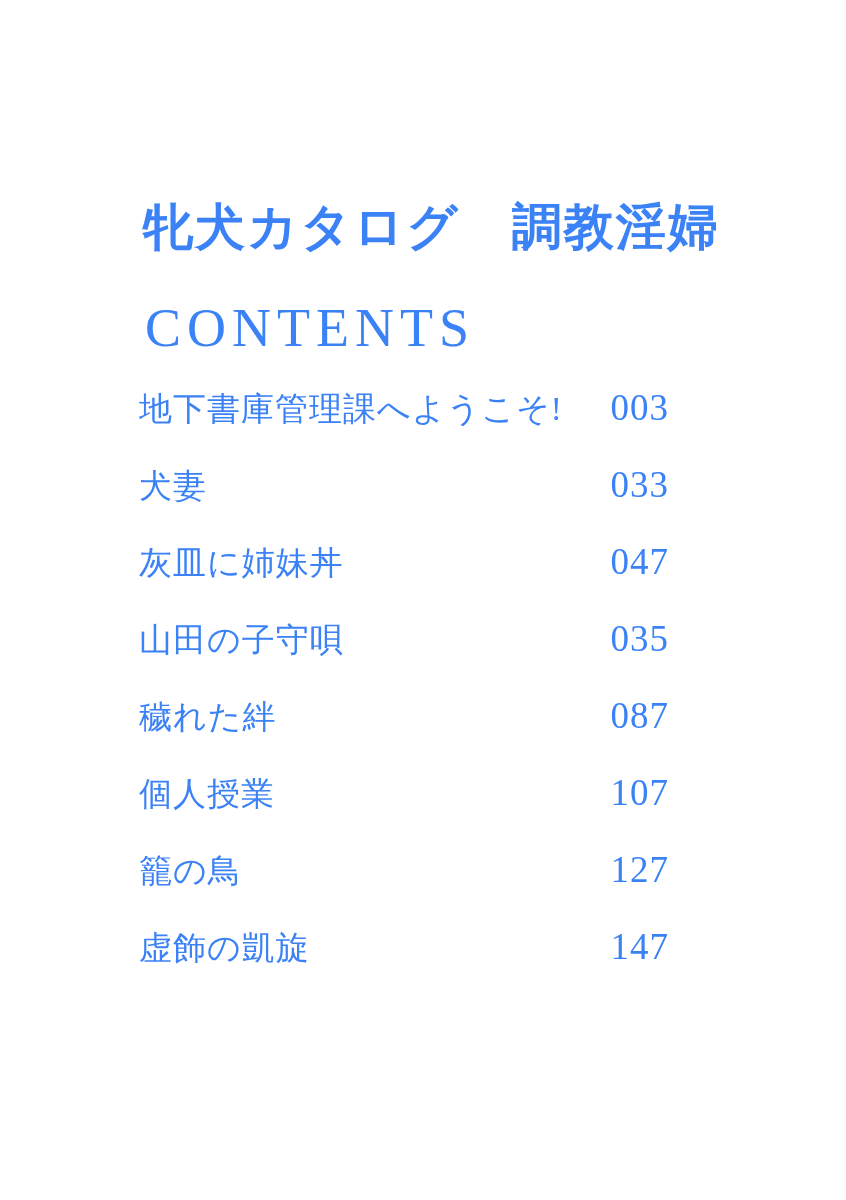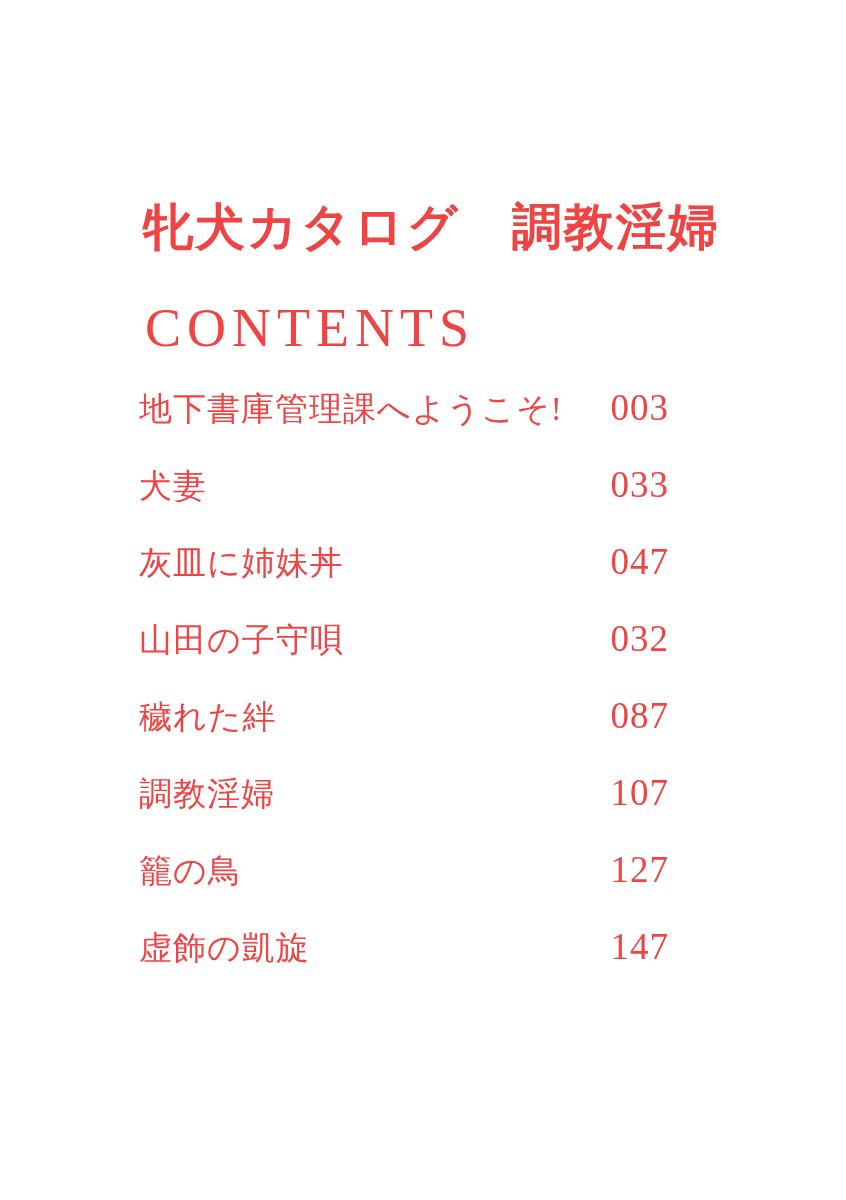--- a/index.html
+++ b/index.html
@@ -7,21 +7,21 @@
     padding: 0;
     background: #ffffff;
   }
   .page {
     position: relative;
     width: 846px;
     height: 1200px;
     background: #ffffff;
     overflow: hidden;
     font-family: "Liberation Serif", "DejaVu Serif", serif;
-    color: #ef4444;
+    color: #3b82f6;
   }
   .book-title {
     position: absolute;
     left: 143px;
     top: 196px;
     font-size: 50px;
     line-height: 62px;
     font-weight: bold;
     letter-spacing: 2px;
     white-space: nowrap;
@@ -83,30 +83,30 @@
       <span class="toc-page">033</span>
     </div>
 
     <div class="toc-row">
       <span class="toc-title">灰皿に姉妹丼</span>
       <span class="toc-page">047</span>
     </div>
 
     <div class="toc-row">
       <span class="toc-title">山田の子守唄</span>
-      <span class="toc-page">032</span>
+      <span class="toc-page">035</span>
     </div>
 
     <div class="toc-row">
       <span class="toc-title">穢れた絆</span>
       <span class="toc-page">087</span>
     </div>
 
     <div class="toc-row">
-      <span class="toc-title">調教淫婦</span>
+      <span class="toc-title">個人授業</span>
       <span class="toc-page">107</span>
     </div>
 
     <div class="toc-row">
       <span class="toc-title">籠の鳥</span>
       <span class="toc-page">127</span>
     </div>
 
     <div class="toc-row">
       <span class="toc-title">虚飾の凱旋</span>

